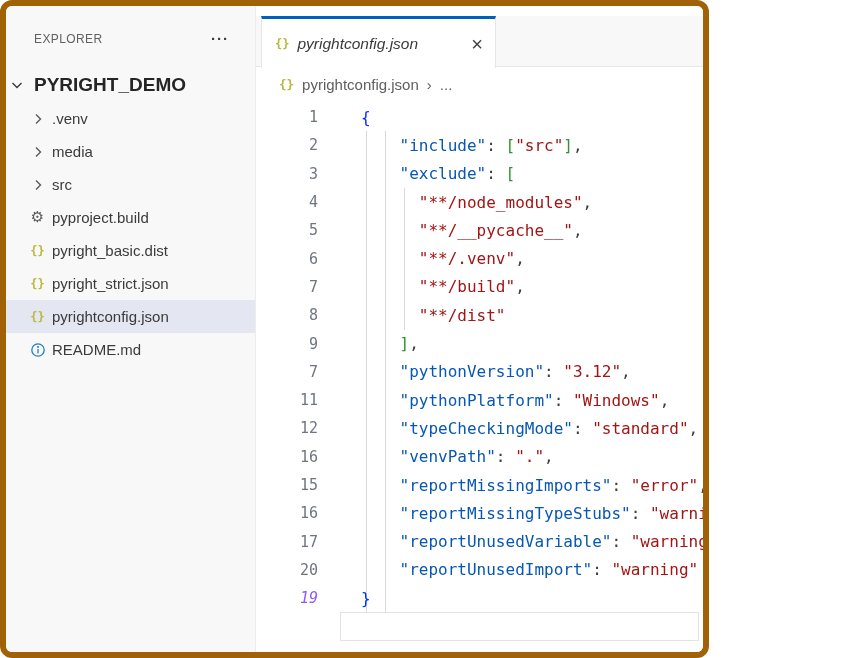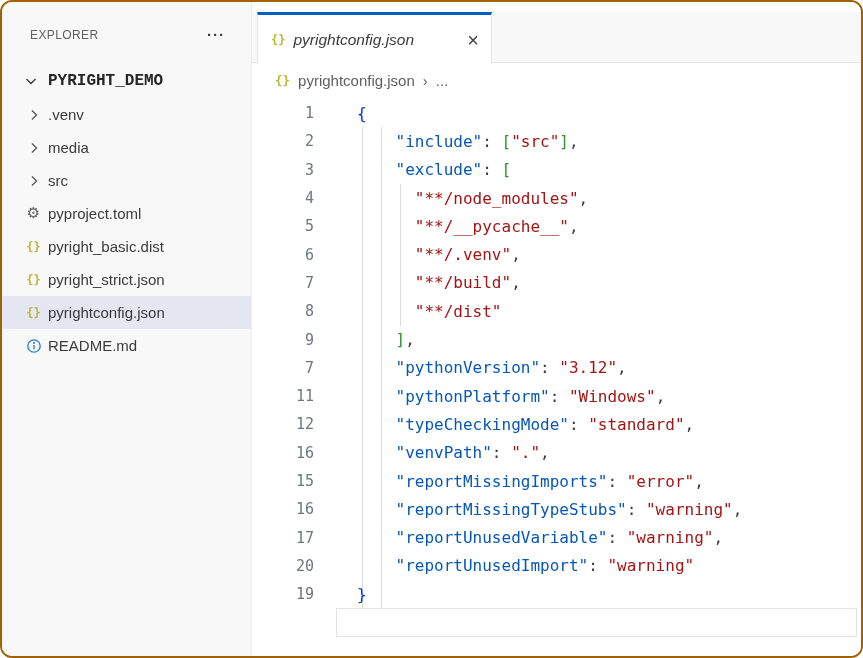--- a/index.html
+++ b/index.html
@@ -1,20 +1,20 @@
 <!DOCTYPE html>
 <html><head>
 <meta charset="utf-8">
 <style>
   html,body{margin:0;padding:0;background:#ffffff;}
   *{box-sizing:border-box;}
   .window{
     position:relative;
-    width:863px;height:658px;
-    border:2px solid #a16207;
+    width:709px;height:658px;
+    border:6px solid #a16207;
     border-radius:12px;
     overflow:hidden;
     background:#ffffff;
     font-family:"Liberation Sans", sans-serif;
   }
 
   
   .sidebar{
     position:absolute;left:0;top:0;bottom:0;width:250px;
     background:#f8f8f8;border-right:1px solid #ececec;
@@ -22,23 +22,23 @@
   .explorer-row{
     position:absolute;top:26px;left:28px;right:26px;
     display:flex;justify-content:space-between;align-items:center;
   }
   .explorer-title{font-size:12px;color:#616161;letter-spacing:.4px;}
   .more-btn{
     font-size:15px;color:#3b3b3b;font-weight:700;letter-spacing:1px;
     line-height:10px;cursor:pointer;
   }
   .section-row{
-    position:absolute;top:66px;left:20px;right:0;height:26px;
+    position:absolute;top:66px;left:2px;right:0;height:26px;
     display:flex;align-items:center;gap:3px;
-    font-size:16px;font-weight:700;color:#252525;cursor:pointer;font-family:Liberation Mono, monospace;
+    font-size:19px;font-weight:700;color:#252525;cursor:pointer;
   }
   .files{position:absolute;top:96px;left:0;right:0;}
   .file-row{
     height:33px;display:flex;align-items:center;
     padding-left:23px;font-size:15px;color:#3b3b3b;cursor:pointer;
   }
   .file-row.selected{background:#e4e6f1;}
   .row-icon{width:17px;flex:none;margin-right:6px;display:flex;align-items:center;justify-content:center;}
   .json-glyph{
     font-family:"DejaVu Sans Mono",monospace;font-size:12px;font-weight:700;color:#b9b937;
@@ -82,21 +82,21 @@
   }
   .code-lines{position:absolute;left:0;top:0;right:0;z-index:1;}
   .line{
     display:flex;height:28.3px;align-items:center;
     font-family:"DejaVu Sans Mono",monospace;font-size:16px;
   }
   .num{
     width:62px;flex:none;text-align:right;
     font-size:15px;color:#6e7681;
   }
-  .num.active{color:#737373;}
+  .num.active{color:#8b5cf6;font-style:italic;}
   .code{margin-left:43px;white-space:pre;}
   .tk-p{color:#3b3b3b;}
   .tk-k{color:#0757b4;}
   .tk-s{color:#a31515;}
   .tk-b1{color:#0431fa;}
   .tk-b2{color:#319331;}
 </style>
 </head>
 <body>
 
@@ -141,21 +141,21 @@
         <span class="row-icon">
           <svg class="chev" width="16" height="16" viewBox="0 0 16 16">
               <path d="M6 3.5L10.5 8L6 12.5" fill="none" stroke="#5a5a5a" stroke-width="1.4"></path>
             </svg>
         </span>
         <span>src</span>
       </div>
 
       <div class="file-row">
         <span class="row-icon gear-glyph">⚙</span>
-        <span>pyproject.toml</span>
+        <span>pyproject.build</span>
       </div>
 
       <div class="file-row">
         <span class="row-icon json-glyph">{}</span>
         <span>pyright_basic.dist</span>
       </div>
 
       <div class="file-row">
         <span class="row-icon json-glyph">{}</span>
         <span>pyright_strict.json</span>

